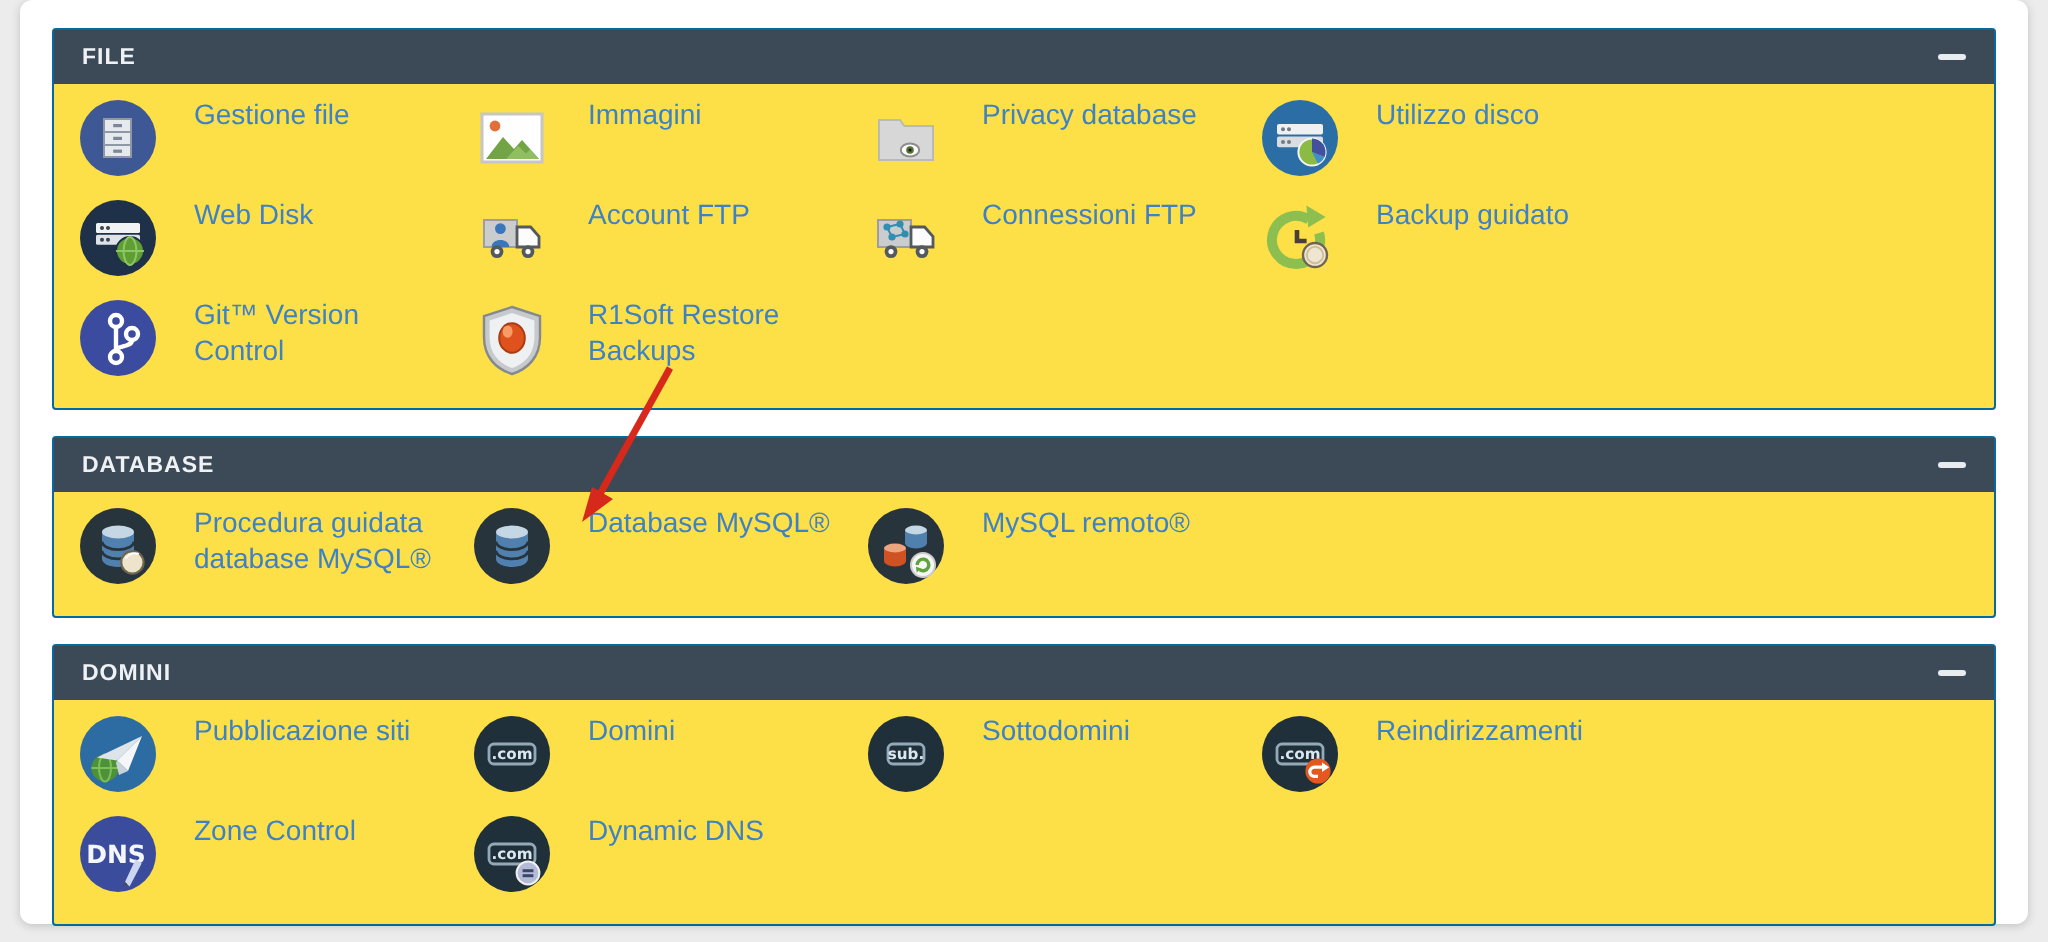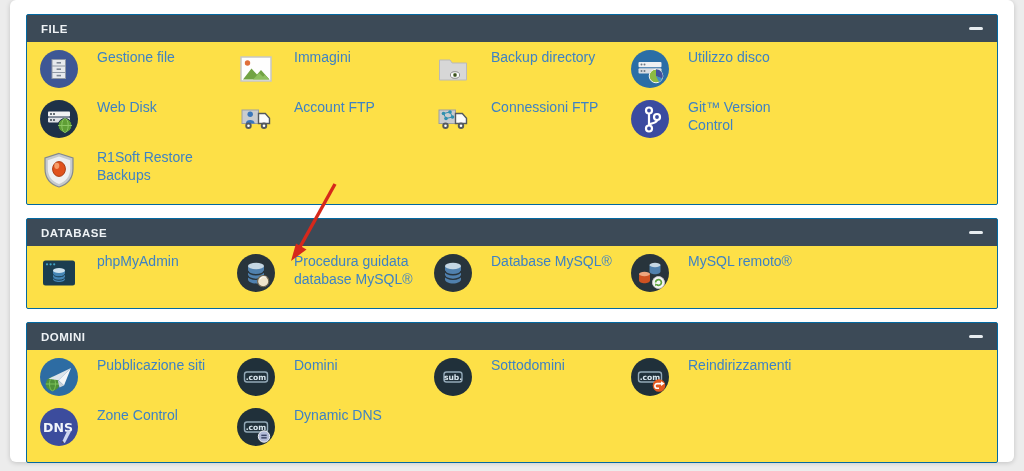--- a/index.html
+++ b/index.html
@@ -92,21 +92,21 @@
             </svg></span>
           <span class="label">Immagini</span>
         </a>
         <a class="item">
           <span class="icon"><svg viewBox="0 0 40 40" width="40" height="40" xmlns="http://www.w3.org/2000/svg">
               <path d="M6.5,11 h10.5 l2.2,3 h14.3 v17 h-27 z" fill="#d7d7d7" stroke="#b9b9b9"></path>
   <ellipse cx="22" cy="26" rx="4.6" ry="3.3" fill="#fbfbfb" stroke="#8e8e8e"></ellipse>
   <circle cx="22" cy="26" r="1.9" fill="#55702f"></circle>
               <circle cx="22" cy="26" r="0.8" fill="#1d1d1d"></circle>
             </svg></span>
-          <span class="label">Backup directory</span>
+          <span class="label">Privacy database</span>
         </a>
         <a class="item">
           <span class="icon"><svg viewBox="0 0 40 40" width="40" height="40" xmlns="http://www.w3.org/2000/svg">
               <circle cx="20" cy="20" r="19" fill="#2b6ea6"></circle>
   <rect x="8.5" y="13" width="23" height="5.3" rx="1" fill="#eef0f2"></rect>
   <rect x="8.5" y="19.3" width="23" height="5.3" rx="1" fill="#d9dde2"></rect>
   <circle cx="11.5" cy="15.6" r="1" fill="#6e7a85"></circle>
               <circle cx="14.5" cy="15.6" r="1" fill="#6e7a85"></circle>
               <circle cx="11.5" cy="22" r="1" fill="#6e7a85"></circle>
               <circle cx="14.5" cy="22" r="1" fill="#6e7a85"></circle>
@@ -158,20 +158,30 @@
   <path d="M22.5,14.5 h6.8 l4.2,4.8 v5.2 h-11 z" fill="#fcfcfc" stroke="#54595e" stroke-width="1.4"></path>
   <circle cx="12.5" cy="26.8" r="3.2" fill="#54595e"></circle>
               <circle cx="12.5" cy="26.8" r="1.3" fill="#fff"></circle>
   <circle cx="28" cy="26.8" r="3.2" fill="#54595e"></circle>
               <circle cx="28" cy="26.8" r="1.3" fill="#fff"></circle>
             </svg></span>
           <span class="label">Connessioni FTP</span>
         </a>
         <a class="item">
           <span class="icon"><svg viewBox="0 0 40 40" width="40" height="40" xmlns="http://www.w3.org/2000/svg">
+              <path d="M25.4,9.8 A12,12 0 1 0 30.5,16.5" fill="none" stroke="#8cbf4f" stroke-width="5" transform="translate(-1,1)"></path>
+  <polygon points="23.2,3.8 32.8,9.5 24.1,14.8" fill="#8cbf4f"></polygon>
+  <path d="M18.5,16 V21.5 H23.3" stroke="#4b4039" stroke-width="2.3" fill="none"></path>
+  <circle cx="27.5" cy="28.5" r="6" fill="#efe6d0" stroke="#6f6550" stroke-width="1.2"></circle>
+  <circle cx="27.5" cy="28.5" r="4.1" fill="none" stroke="#cdbf9f"></circle>
+            </svg></span>
+          <span class="label">Backup guidato</span>
+        </a>
+        <a class="item">
+          <span class="icon"><svg viewBox="0 0 40 40" width="40" height="40" xmlns="http://www.w3.org/2000/svg">
               <circle cx="20" cy="20" r="19" fill="#3b4ba0"></circle>
   <circle cx="19" cy="11.5" r="3" fill="none" stroke="#fff" stroke-width="2.2"></circle>
   <circle cx="19" cy="29.5" r="3" fill="none" stroke="#fff" stroke-width="2.2"></circle>
   <circle cx="27" cy="18" r="3" fill="none" stroke="#fff" stroke-width="2.2"></circle>
   <line x1="19" y1="14.5" x2="19" y2="26.5" stroke="#fff" stroke-width="2.2"></line>
   <path d="M27,21 C27,25 19,23.5 19,26.5" fill="none" stroke="#fff" stroke-width="2.2"></path>
             </svg></span>
           <span class="label">Git™ Version Control</span>
         </a>
         <a class="item">
@@ -185,33 +195,20 @@
         </a>
       </div>
   </div>
 
   <div class="section">
     <div class="section-header">
       <span>DATABASE</span>
       <button class="collapse-btn" title=""></button>
     </div>
     <div class="grid">
-        <a class="item">
-          <span class="icon"><svg viewBox="0 0 40 40" width="40" height="40" xmlns="http://www.w3.org/2000/svg">
-              <rect x="4" y="7.5" width="32" height="25" rx="2.5" fill="#1b3d50"></rect>
-  <circle cx="8" cy="11.3" r="1.1" fill="#42a5c6"></circle>
-              <circle cx="11.6" cy="11.3" r="1.1" fill="#42a5c6"></circle>
-              <circle cx="15.2" cy="11.3" r="1.1" fill="#42a5c6"></circle>
-  <path d="M14,17.5 v8.5 c0,1.7 2.7,3 6,3 s6,-1.3 6,-3 v-8.5 z" fill="#4585b5"></path>
-  <path d="M14,20.8 c0,1.7 2.7,3 6,3 s6,-1.3 6,-3" fill="none" stroke="#1b3d50"></path>
-  <path d="M14,24.2 c0,1.7 2.7,3 6,3 s6,-1.3 6,-3" fill="none" stroke="#1b3d50"></path>
-  <ellipse cx="20" cy="17.5" rx="6" ry="2.6" fill="#cfe2ee"></ellipse>
-            </svg></span>
-          <span class="label">phpMyAdmin</span>
-        </a>
         <a class="item">
           <span class="icon"><svg viewBox="0 0 40 40" width="40" height="40" xmlns="http://www.w3.org/2000/svg">
               <circle cx="20" cy="20" r="19" fill="#28343c"></circle>
   <path d="M12,13 v13.5 c0,2.2 3.6,4 8,4 s8,-1.8 8,-4 V13 z" fill="#5081ae"></path>
   <path d="M12,17.8 c0,2.2 3.6,4 8,4 s8,-1.8 8,-4" fill="none" stroke="#28343c" stroke-width="1.4"></path>
   <path d="M12,22.4 c0,2.2 3.6,4 8,4 s8,-1.8 8,-4" fill="none" stroke="#28343c" stroke-width="1.4"></path>
   <ellipse cx="20" cy="13" rx="8" ry="3.2" fill="#c5d7e4"></ellipse>
   <circle cx="27.2" cy="28.2" r="5.6" fill="#eee4cc" stroke="#6f6550" stroke-width="1.1"></circle>
   <path d="M23.8,26.2 a5.6,5.6 0 0 1 6.6,-2.2" stroke="#fff" fill="none"></path>
             </svg></span>

